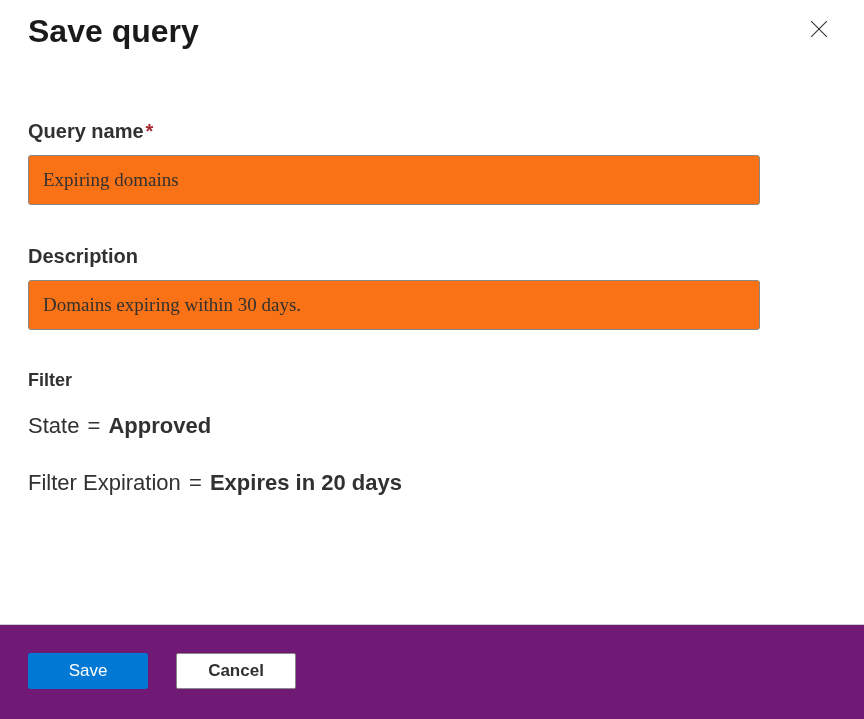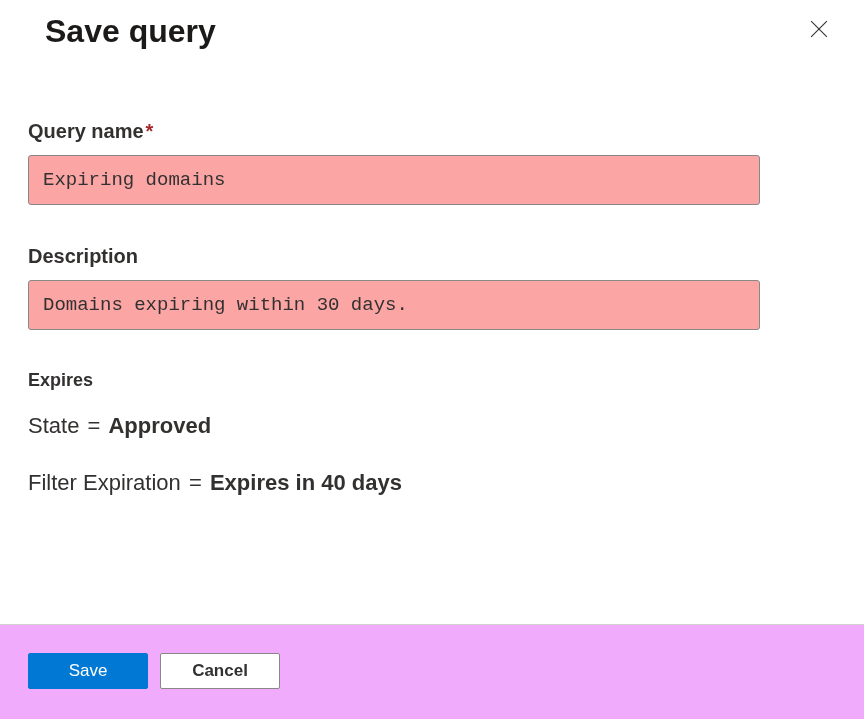--- a/index.html
+++ b/index.html
@@ -13,21 +13,20 @@
       height: 719px;
       background: #ffffff;
       position: relative;
       color: #323130;
     }
     .dialog-header {
       display: flex;
       justify-content: space-between;
       align-items: flex-start;
       padding: 12px 28px 0 28px;
-      margin-left: 17px;
     }
     .dialog-title {
       font-size: 32px;
       font-weight: 600;
       color: #1b1a19;
       line-height: 1.2;
     }
     .close-button {
       background: none;
       border: none;
@@ -59,23 +58,23 @@
       color: #a4262c;
       margin-left: 2px;
     }
     .text-input {
       width: 732px;
       height: 50px;
       padding: 0 14px;
       font-size: 19px;
       border: 1px solid #8a8886;
       border-radius: 3px;
-      background: #fca5a5;
+      background: #f97316;
       color: #323130;
-      font-family: Liberation Mono, monospace;
+      font-family: Liberation Serif, serif;
     }
     .filter-section {
       margin-top: 38px;
     }
     .filter-heading {
       font-size: 18px;
       font-weight: 600;
       color: #323130;
       margin-bottom: 20px;
     }
@@ -96,22 +95,22 @@
       font-weight: 600;
     }
     .dialog-footer {
       position: absolute;
       bottom: 0;
       left: 0;
       right: 0;
       border-top: 1px solid #d1d1d1;
       padding: 28px 28px 30px 28px;
       display: flex;
-      gap: 12px;
-      background: #f0abfc;
+      gap: 28px;
+      background: #701a75;
     }
     .btn {
       min-width: 120px;
       height: 36px;
       padding: 0 20px;
       font-size: 17px;
       font-family: inherit;
       border-radius: 2px;
       cursor: pointer;
       display: inline-flex;
@@ -151,28 +150,28 @@
     </label>
     <input type="text" class="text-input" value="Expiring domains" style="">
   </div>
 
   <div class="form-group">
     <label class="form-label">Description</label>
     <input type="text" class="text-input" value="Domains expiring within 30 days." style="">
   </div>
 
   <div class="filter-section">
-    <div class="filter-heading">Expires</div>
+    <div class="filter-heading">Filter</div>
 
     <div class="filter-row">
       <span class="filter-key">State</span><span class="filter-eq"> = </span><span class="filter-value">Approved</span>
     </div>
 
     <div class="filter-row">
-      <span class="filter-key">Filter Expiration</span><span class="filter-eq"> = </span><span class="filter-value">Expires in 40 days</span>
+      <span class="filter-key">Filter Expiration</span><span class="filter-eq"> = </span><span class="filter-value">Expires in 20 days</span>
     </div>
 
   </div>
 </div>
 
 <div class="dialog-footer">
   <button class="btn btn-primary">Save</button>
   <button class="btn btn-secondary">Cancel</button>
 </div>
 

